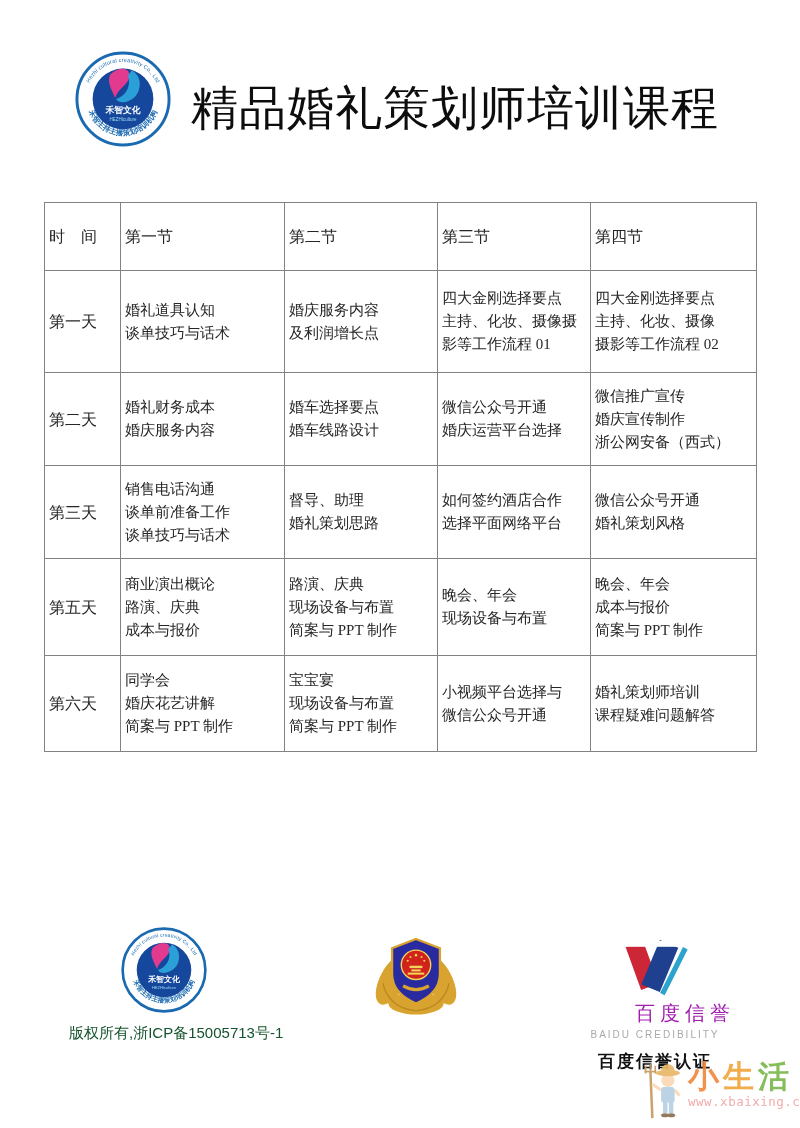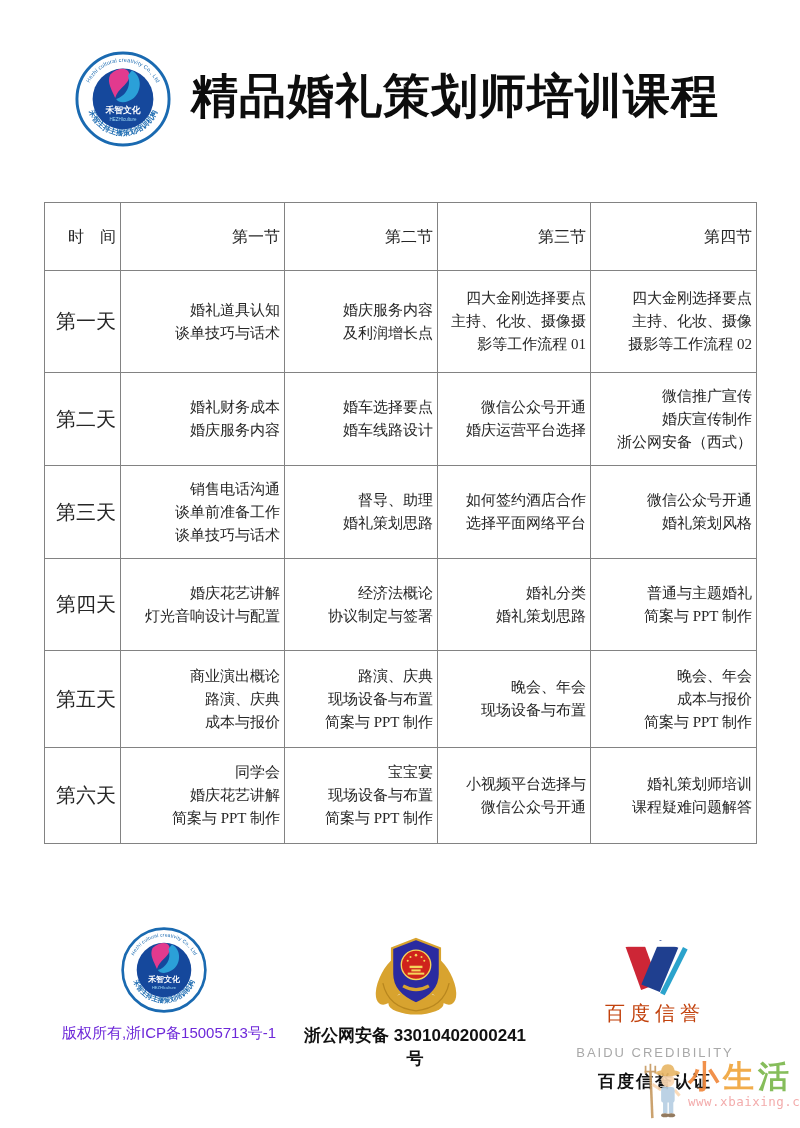--- a/index.html
+++ b/index.html
@@ -7,62 +7,62 @@
   .page {
     position: relative; width: 800px; height: 1128px; margin: 0 auto;
     background: #ffffff; overflow: hidden;
     font-family: "Liberation Serif", "DejaVu Serif", serif; color: #222;
   }
 
   
   .header-logo { position: absolute; left: 74px; top: 50px; width: 98px; height: 98px; }
   .footer-logo { position: absolute; left: 120px; top: 926px; width: 88px; height: 88px; }
   .page-title {
-    position: absolute; left: 172px; top: 56px; width: 566px; height: 80px;
+    position: absolute; left: 172px; top: 68px; width: 566px; height: 80px;
     display: flex; align-items: center; justify-content: center;
-    font-size: 47px; font-weight: bold; color: #0d0d0d; letter-spacing: 1px; white-space: nowrap;
+    font-size: 47px; font-weight: normal; color: #0d0d0d; letter-spacing: 1px; white-space: nowrap;
   }
 
   
   .course-table {
     position: absolute; left: 44px; top: 202px; width: 712px;
     border-collapse: collapse; table-layout: fixed;
   }
   .course-table th, .course-table td {
-    border: 1px solid #828282; text-align: right; vertical-align: middle;
+    border: 1px solid #828282; text-align: left; vertical-align: middle;
     font-size: 15px; font-weight: normal; color: #262626;
     line-height: 23px; white-space: pre-line; padding: 3px 4px; overflow: hidden;
   }
   .course-table th { font-size: 16px; }
-  .course-table td.day { font-size: 20px; }
+  .course-table td.day { font-size: 16px; }
   tr.hr { height: 68px; }
   tr.r0 { height: 102px; }
   tr.r1 { height: 93px; }
   tr.r2 { height: 93px; }
   tr.r3 { height: 92px; }
   tr.r4 { height: 97px; }
   tr.r5 { height: 96px; }
   col.c0 { width: 76px; } col.c1 { width: 164px; } col.c2 { width: 153px; }
   col.c3 { width: 153px; } col.c4 { width: 166px; }
 
   
   .copyright-text {
-    position: absolute; left: 54px; top: 1024px; width: 230px; text-align: center;
-    font-size: 15px; color: #6d28d9; font-family: "Liberation Sans", sans-serif;
+    position: absolute; left: 69px; top: 1024px; width: 230px; 
+    font-size: 15px; color: #14532d; font-family: "Liberation Sans", sans-serif;
   }
   .police-badge { position: absolute; left: 370px; top: 928px; width: 92px; height: 92px; }
   .police-text {
     position: absolute; left: 300px; top: 1024px; width: 230px; text-align: center;
     font-size: 17px; font-weight: bold; color: #111; font-family: "Liberation Sans", sans-serif;
   }
   .baidu-block { position: absolute; left: 575px; top: 940px; width: 160px; text-align: center; }
   .baidu-v { width: 74px; height: 58px; display: block; margin: 0 auto; }
-  .baidu-title { font-size: 20px; color: #c2410c; letter-spacing: 5px; margin-top: 2px;
-    font-family: "Liberation Sans", sans-serif; }
-  .baidu-sub { font-size: 13px; color: #a9a9a9; letter-spacing: 2px; margin-top: 18px;
+  .baidu-title { font-size: 20px; color: #a21caf; letter-spacing: 5px; margin-top: 2px;
+    font-family: "Liberation Sans", sans-serif; text-align: right; }
+  .baidu-sub { font-size: 10px; color: #a9a9a9; letter-spacing: 2px; margin-top: 2px;
     font-family: "Liberation Sans", sans-serif; }
   .baidu-cert { font-size: 17px; font-weight: bold; color: #111; margin-top: 10px;
     letter-spacing: 2px; font-family: Liberation Sans, sans-serif; }
 
   
   .watermark { position: absolute; left: 642px; top: 1058px; display: flex; align-items: flex-start; opacity: 0.92; }
   .farmer-svg { width: 44px; height: 64px; }
   .wm-text { margin-left: 2px; position: relative; }
   .wm-name { font-size: 31px; font-weight: bold; letter-spacing: 4px; line-height: 38px;
     font-family: "Liberation Sans", sans-serif; }
@@ -140,31 +140,20 @@
         <td class="day">第三天</td>
         <td>销售电话沟通
 谈单前准备工作
 谈单技巧与话术</td>
         <td>督导、助理
 婚礼策划思路</td>
         <td>如何签约酒店合作
 选择平面网络平台</td>
         <td>微信公众号开通
 婚礼策划风格</td>
-      </tr>
-      <tr class="r3">
-        <td class="day">第四天</td>
-        <td>婚庆花艺讲解
-灯光音响设计与配置</td>
-        <td>经济法概论
-协议制定与签署</td>
-        <td>婚礼分类
-婚礼策划思路</td>
-        <td>普通与主题婚礼
-简案与 PPT 制作</td>
       </tr>
       <tr class="r4">
         <td class="day">第五天</td>
         <td>商业演出概论
 路演、庆典
 成本与报价</td>
         <td>路演、庆典
 现场设备与布置
 简案与 PPT 制作</td>
         <td>晚会、年会
@@ -218,21 +207,20 @@
     <circle cx="50" cy="29.5" r="1.4" fill="#f5d45a"></circle>
     <circle cx="44" cy="31.5" r="1.1" fill="#f5d45a"></circle>
     <circle cx="56" cy="31.5" r="1.1" fill="#f5d45a"></circle>
     <circle cx="41" cy="35.5" r="1.1" fill="#f5d45a"></circle>
     <circle cx="59" cy="35.5" r="1.1" fill="#f5d45a"></circle>
     <rect x="43" y="41" width="14" height="2.6" fill="#f5d45a"></rect>
     <rect x="45" y="45" width="10" height="2.2" fill="#f5d45a"></rect>
     <rect x="41" y="48.5" width="18" height="2.2" fill="#f5d45a"></rect>
     <path d="M36,63 Q50,71 64,63" stroke="#d8a32f" stroke-width="3.5" fill="none"></path>
   </svg>
-  <div class="police-text">浙公网安备 33010402000241号</div>
 
   <div class="baidu-block">
     <svg class="baidu-v" viewBox="0 0 100 76">
       <line x1="22" y1="4" x2="43" y2="62" stroke-width="25" stroke="#cd2636"></line>
       <line x1="69" y1="4" x2="44" y2="64" stroke-width="27" stroke="#1f3f8f"></line>
       <line x1="91" y1="10" x2="60" y2="72" stroke-width="7" stroke="#2ba3cc"></line>
       <rect x="0" y="0" width="100" height="8" fill="#ffffff"></rect>
     </svg>
     <div class="baidu-title">百度信誉</div>
     <div class="baidu-sub">BAIDU CREDIBILITY</div>

